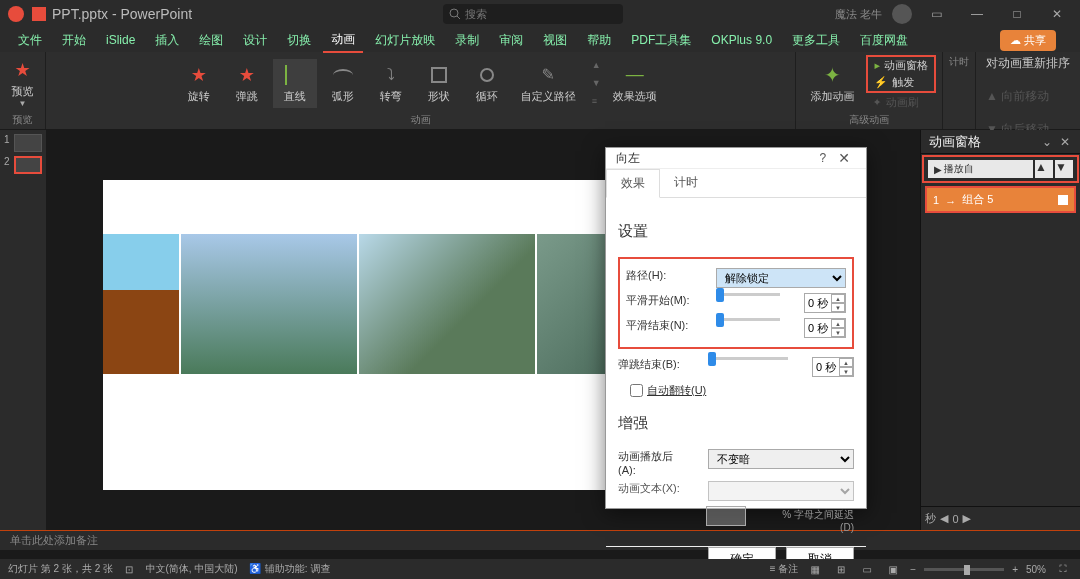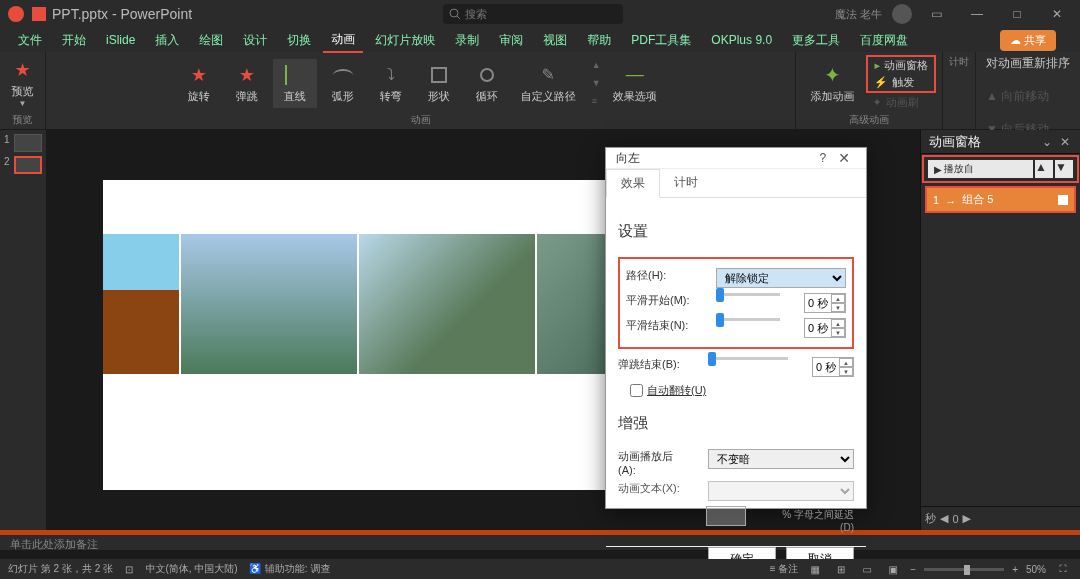--- a/index.html
+++ b/index.html
@@ -64,21 +64,21 @@
     .canvas-scroll { flex:1; overflow:hidden; position:relative; display:flex; align-items:center; justify-content:center;}
     .slide { width: 760px; height: 310px; background: #fff; position: relative; overflow: hidden; margin-top:10px;}
     .photo-strip { position: absolute; top: 54px; left: -100px; display: flex; gap: 2px; height: 140px; }
     .photo { width: 176px; height: 140px; background: linear-gradient(135deg, #5a7a6a, #3a5a4a); position:relative; }
     .photo.p1 { background: linear-gradient(180deg, #87ceeb 40%, #8b4513 40%); }
     .photo.p2 { background: linear-gradient(180deg, #a8c8e8, #4a7a5a); }
     .photo.p3 { background: linear-gradient(135deg, #b8d8e8, #5a7a5a 60%); }
     .photo.p4 { background: linear-gradient(135deg, #7a9a8a, #3a5a4a); }
     .photo.p5 { background: linear-gradient(135deg, #d8a878, #a85838); }
     
-    .notes-bar { height: 20px; background: #2b2b2b; border-top: 5px solid #c2410c; padding: 2px 10px; color: #888; font-size: 11px; }
+    .notes-bar { height: 20px; background: #2b2b2b; border-top: 1px solid #c2410c; padding: 2px 10px; color: #888; font-size: 11px; }
     
     
     .anim-panel { width: 160px; background: #2b2b2b; border-left: 1px solid #111; display: flex; flex-direction: column; }
     .anim-panel-header { height: 24px; display: flex; align-items: center; justify-content: space-between; padding: 0 8px; font-size: 13px; color: #eee; border-bottom: 1px solid #111; }
     .anim-panel-controls { display: flex; gap: 4px; }
     .anim-control-btn { width: 14px; height: 14px; color: #aaa; cursor: pointer; display:flex; align-items:center; justify-content:center; font-size:12px;}
     .anim-play-row { display: flex; padding: 3px 4px; gap: 2px; border: 2px solid #e74c3c; margin: 1px; }
     .anim-play-btn { flex: 1; background: #e8e8e8; color: #333; font-size: 10px; padding: 2px 6px; display:flex; align-items:center; gap:2px; }
     .anim-nav-btn { width: 18px; background: #e8e8e8; color: #333; }
     .anim-item { margin: 2px 4px; background: #e8833a; color: #fff; font-size: 11px; padding: 4px 6px; display: flex; align-items: center; gap: 6px; border: 2px solid #e74c3c; }

